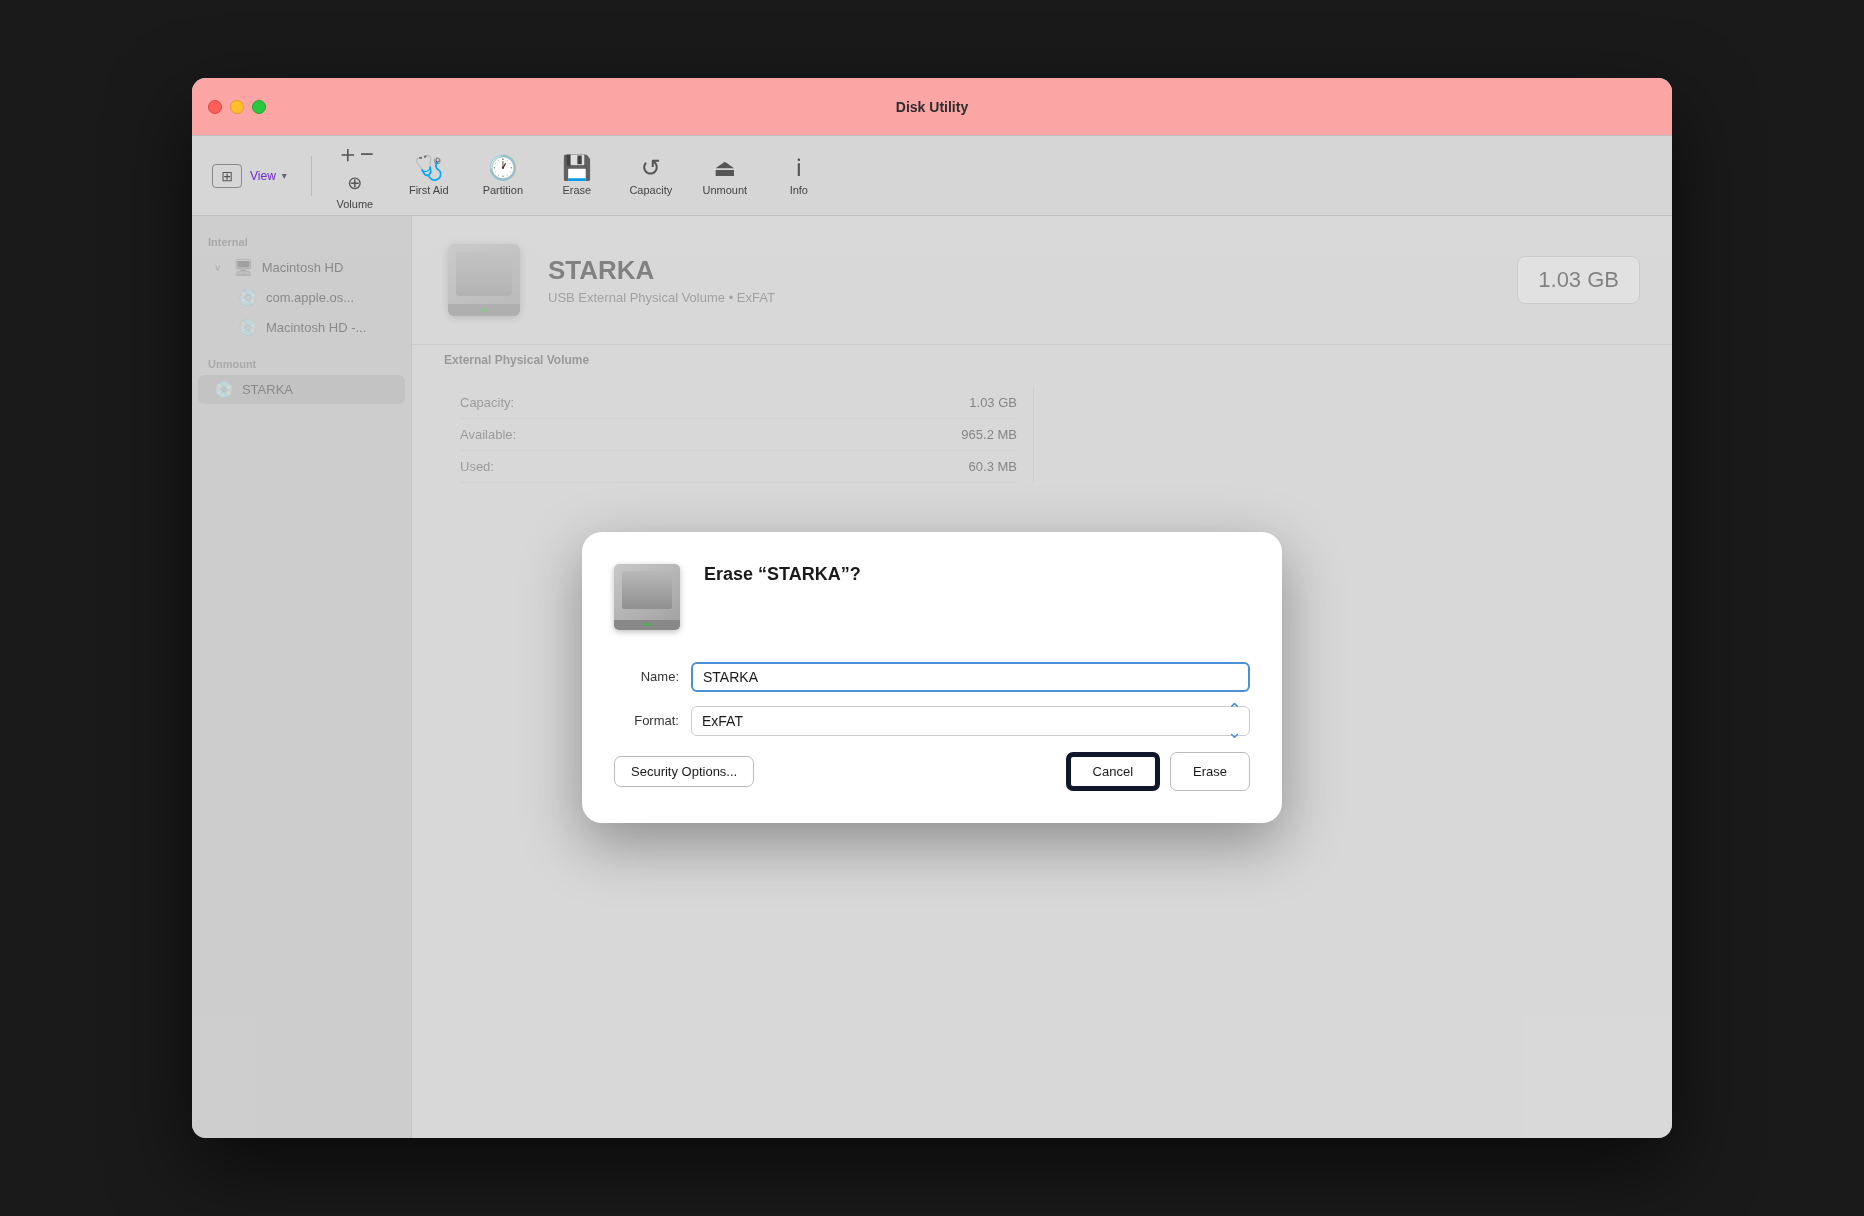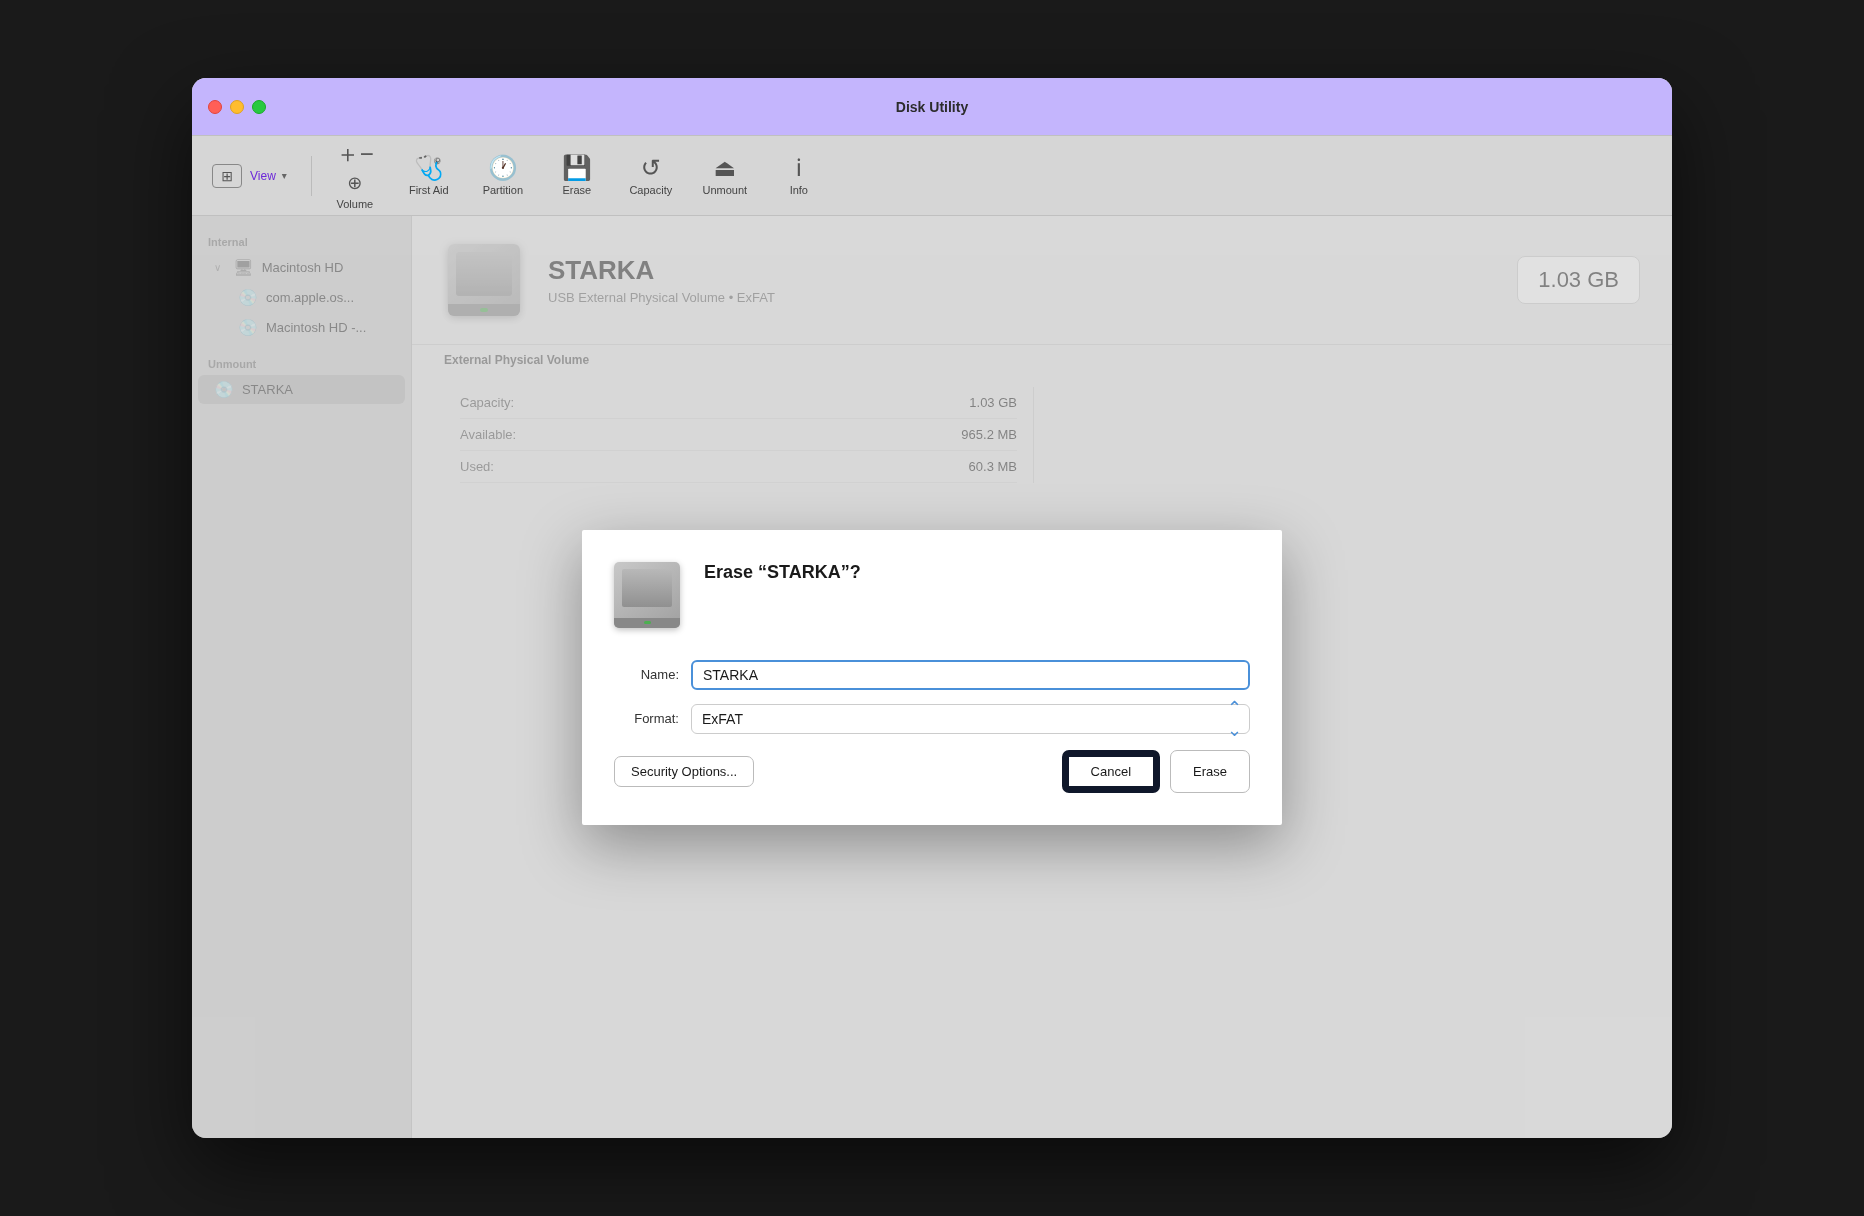--- a/index.html
+++ b/index.html
@@ -20,21 +20,21 @@
       border-radius: 14px;
       box-shadow: 0 30px 80px rgba(0,0,0,0.6);
       overflow: hidden;
       display: flex;
       flex-direction: column;
       position: relative;
     }
 
     
     .titlebar {
-      background: #c4b5fd;
+      background: #fca5a5;
       height: 58px;
       display: flex;
       align-items: center;
       padding: 4px 16px;
       border-bottom: 1px solid #c0c0c0;
       flex-shrink: 0;
       position: relative;
     }
 
     .traffic-lights {
@@ -313,21 +313,21 @@
       background: rgba(180,180,180,0.3);
       display: flex;
       justify-content: center;
       align-items: center;
       z-index: 100;
     }
 
     
     .dialog {
       background: white;
-      border-radius: 2px;
+      border-radius: 20px;
       box-shadow: 0 20px 60px rgba(0,0,0,0.35);
       width: 700px;
       padding: 32px;
       position: relative;
     }
 
     .dialog-header {
       display: flex;
       gap: 20px;
       margin-bottom: 28px;
@@ -474,21 +474,21 @@
       font-family: inherit;
     }
 
     .btn-group {
       display: flex;
       gap: 10px;
     }
 
     .btn-cancel {
       background: white;
-      border: 7px solid #0f172a;
+      border: 5px solid #0f172a;
       border-radius: 7px;
       padding: 7px 22px;
       font-size: 13px;
       color: #1a1a1a;
       cursor: pointer;
       font-family: inherit;
     }
 
     .btn-erase {
       background: white;

